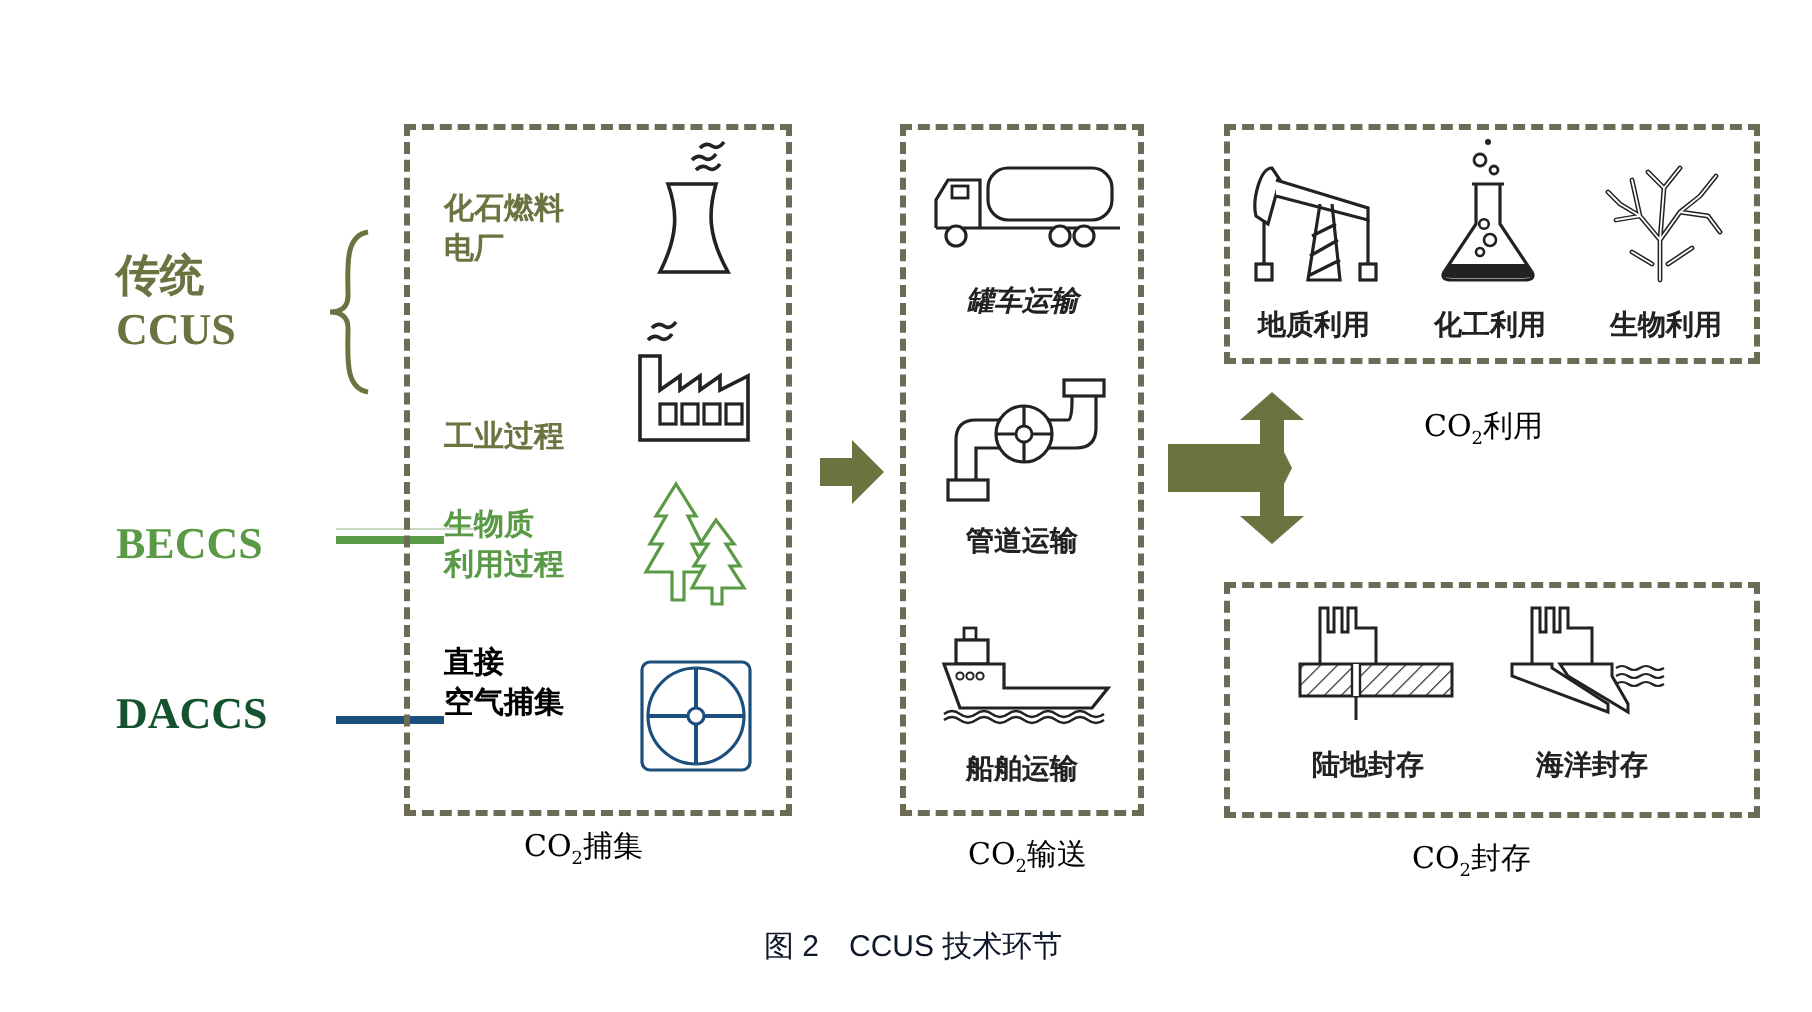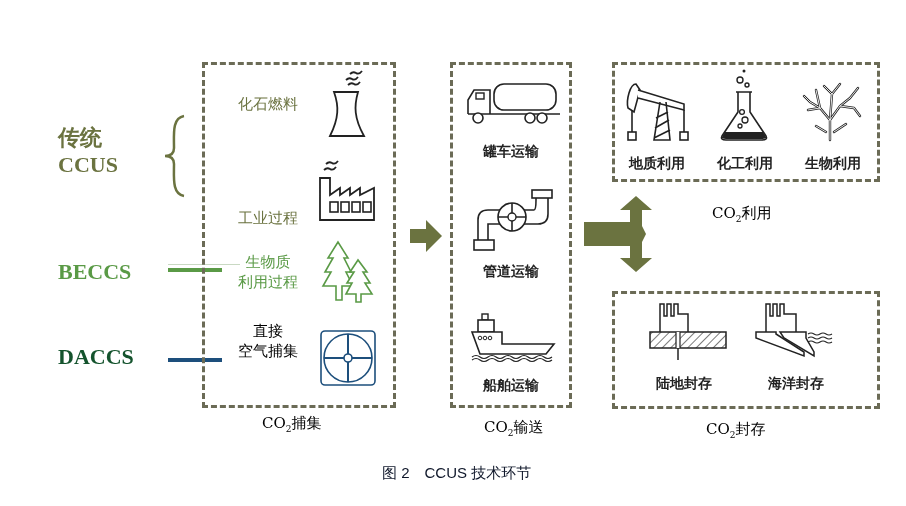--- a/index.html
+++ b/index.html
@@ -1,21 +1,21 @@
 <!DOCTYPE html>
 <html><head>
 <meta charset="utf-8">
 <style>
   html,body{margin:0;padding:0;background:#ffffff;}
   body{width:906px;height:506px;position:relative;overflow:hidden;font-family:"DejaVu Serif","Liberation Serif",serif;}
   .abs{position:absolute;}
   .dash{position:absolute;border:3px dashed #6b6b56;box-sizing:border-box;}
   .cat{font-weight:bold;font-size:22px;line-height:27px;font-family:"Liberation Serif","DejaVu Serif",serif;}
   .lbl{font-weight:bold;font-size:14px;line-height:19px;text-align:center;color:#222;}
-  .sublbl{font-weight:normal;font-size:15px;line-height:20px;text-align:center;}
+  .sublbl{font-weight:bold;font-size:15px;line-height:20px;text-align:left;}
   .sec{font-weight:normal;font-size:15px;color:#000000;white-space:nowrap;}
   .sec sub{font-size:9px;vertical-align:-4px;}
   svg{position:absolute;overflow:visible;}
 </style>
 </head>
 <body>
 
 <div class="abs cat" style="left:58px;top:124px;color:#6b7340;">
   <div>传统</div>
   <div>CCUS</div>
@@ -28,20 +28,21 @@
 <div class="abs" style="left:168px;top:268px;width:54px;height:4px;background:#5a9a46;"></div>
 <div class="abs" style="left:168px;top:264px;width:72px;height:1px;background:#c9d9c3;"></div>
 
 <div class="abs cat" style="left:58px;top:343px;color:#14532d;">DACCS</div>
 <div class="abs" style="left:168px;top:358px;width:54px;height:4px;background:#1d4f7c;"></div>
 
 <div class="dash" style="left:202px;top:62px;width:194px;height:346px;"></div>
 
 <div class="abs sublbl" style="left:222px;top:94px;width:92px;color:#6b7340;">
   <div>化石燃料</div>
+  <div>电厂</div>
 </div>
 <svg style="left:326px;top:68px;" width="46" height="72">
   <path d="M20 12 q3 -3 6 -1 q3 2 6 -2 M22 17 q3 -3 6 -1 q3 2 6 -2 M24 6 q3-3 6-1 q3 2 6-2" fill="none" stroke="#222" stroke-width="1.8"></path>
   <path d="M8 24 L32 24 C28 38 28 50 38 68 L4 68 C13 50 13 38 8 24 Z" fill="#fff" stroke="#222" stroke-width="1.8"></path>
 </svg>
 
 <div class="abs sublbl" style="left:222px;top:176px;width:92px;color:#6b7340;margin-top:32px;">工业过程</div>
 <svg style="left:318px;top:150px;" width="60" height="72">
   <path d="M6 20 q3 -3 6 -1 q3 2 6 -2 M8 14 q3 -3 6 -1 q3 2 6 -2" fill="none" stroke="#222" stroke-width="1.8"></path>
   <path d="M2 28 L12 28 L12 45 L22 38 L22 45 L32 38 L32 45 L42 38 L42 45 L56 38 L56 70 L2 70 Z" fill="#fff" stroke="#222" stroke-width="1.8"></path>
@@ -83,21 +84,21 @@
 
 <svg style="left:464px;top:82px;" width="96" height="46">
   <rect x="30" y="2" width="62" height="26" rx="10" fill="#fff" stroke="#222" stroke-width="1.6"></rect>
   <path d="M4 32 L4 18 L10 8 L26 8 L26 32" fill="#fff" stroke="#222" stroke-width="1.6"></path>
   <rect x="12" y="11" width="8" height="6" fill="none" stroke="#222" stroke-width="1.4"></rect>
   <path d="M4 32 L96 32" stroke="#222" stroke-width="1.6"></path>
   <circle cx="14" cy="36" r="5" fill="#fff" stroke="#222" stroke-width="1.6"></circle>
   <circle cx="66" cy="36" r="5" fill="#fff" stroke="#222" stroke-width="1.6"></circle>
   <circle cx="78" cy="36" r="5" fill="#fff" stroke="#222" stroke-width="1.6"></circle>
 </svg>
-<div class="abs lbl" style="left:456px;top:142px;width:110px;">罐车运输</div>
+<div class="abs lbl" style="left:456px;top:142px;width:110px;font-style:italic;">罐车运输</div>
 
 <svg style="left:474px;top:190px;" width="76" height="62">
   <path d="M4 58 L4 30 Q4 20 14 20 L26 20 M36 34 L14 34 Q14 34 14 44 L14 58" fill="none" stroke="#222" stroke-width="1.6"></path>
   <path d="M50 20 L60 20 Q62 20 62 10 L62 2 M50 34 L64 34 Q74 34 74 24 L74 2" fill="none" stroke="#222" stroke-width="1.6"></path>
   <rect x="0" y="50" width="20" height="10" fill="#fff" stroke="#222" stroke-width="1.6"></rect>
   <rect x="58" y="0" width="20" height="8" fill="#fff" stroke="#222" stroke-width="1.6"></rect>
   <circle cx="38" cy="27" r="14" fill="#fff" stroke="#222" stroke-width="1.6"></circle>
   <circle cx="38" cy="27" r="4" fill="none" stroke="#222" stroke-width="1.4"></circle>
   <path d="M38 13 L38 23 M38 31 L38 41 M24 27 L34 27 M42 27 L52 27" stroke="#222" stroke-width="1.6"></path>
 </svg>

